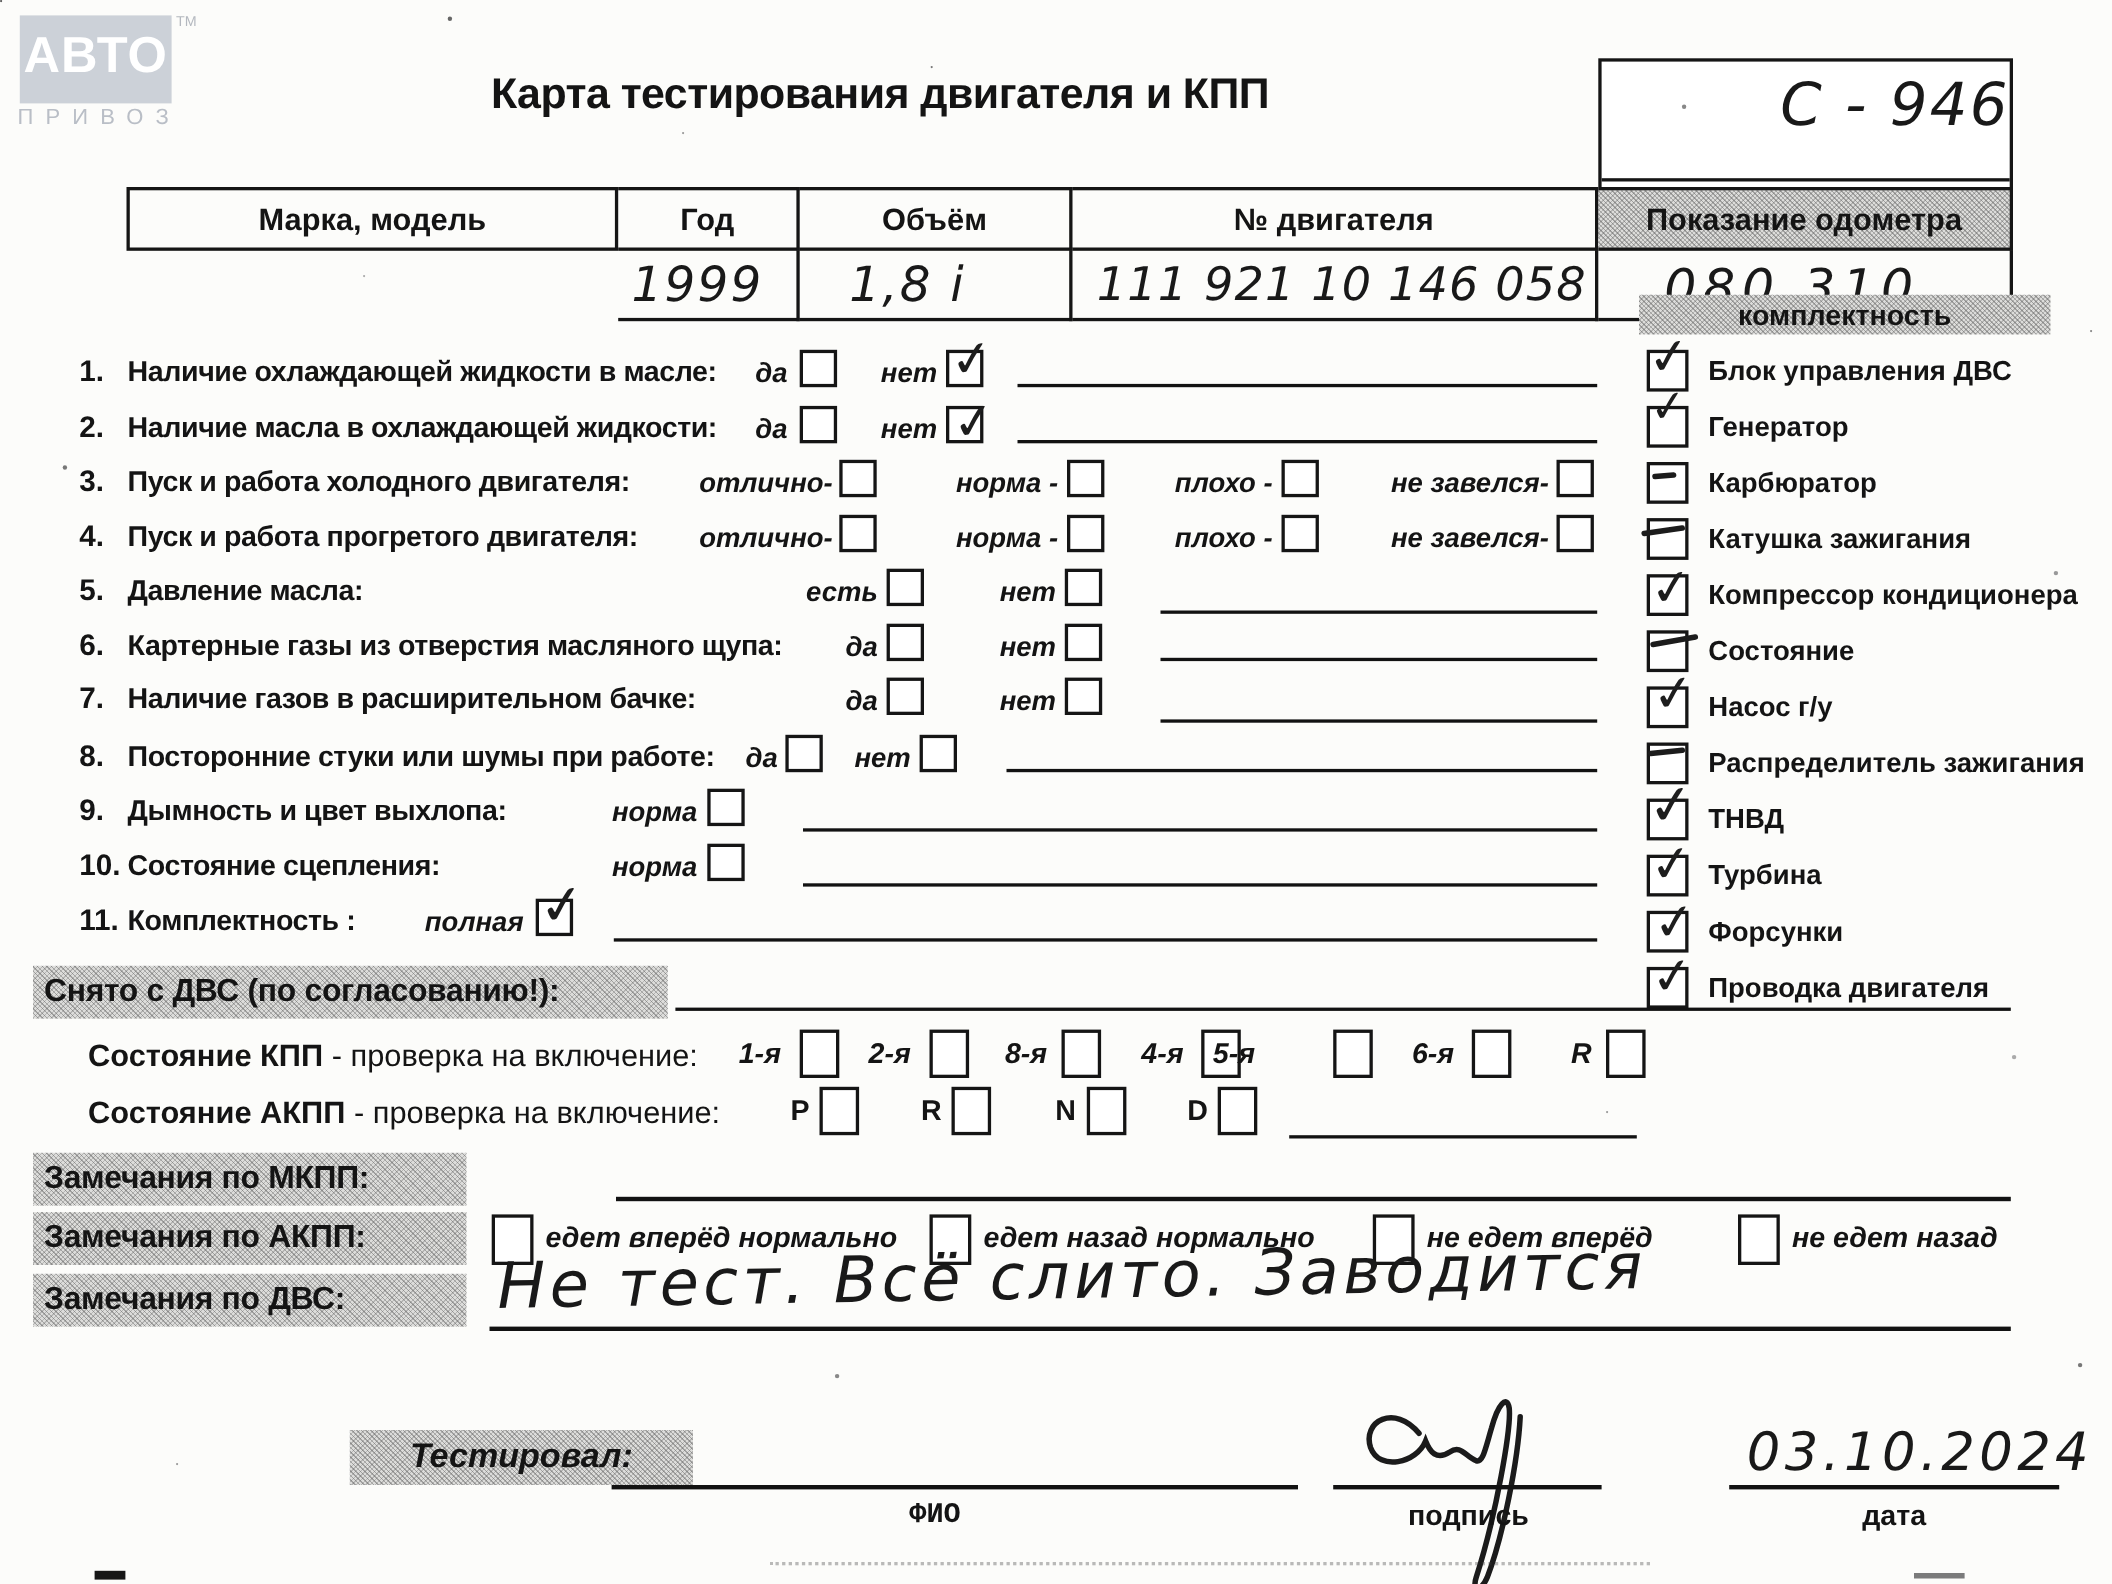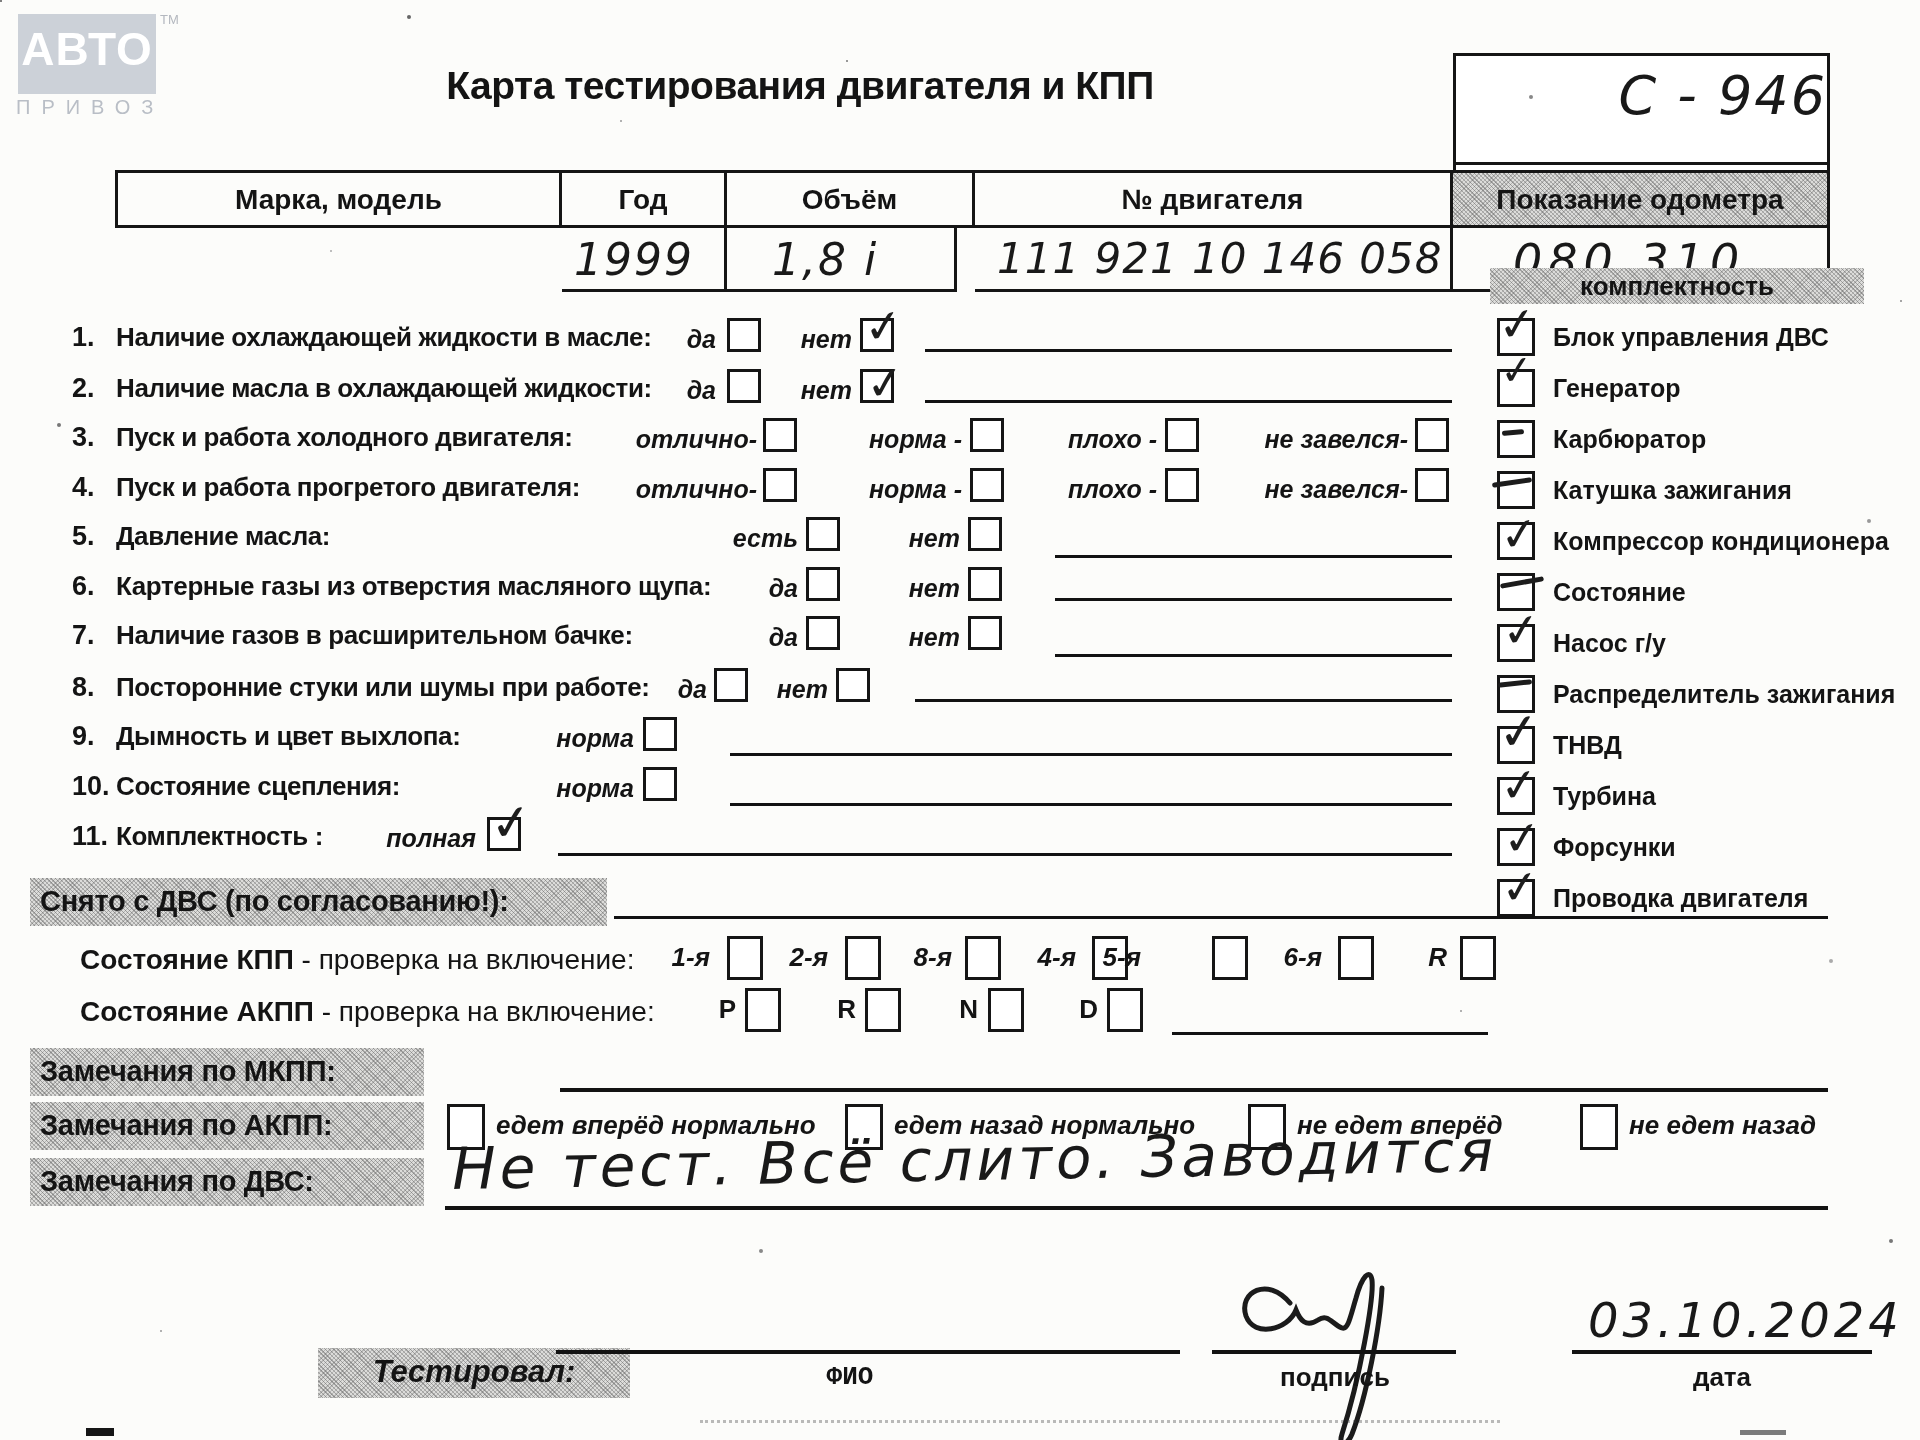--- a/index.html
+++ b/index.html
@@ -69,21 +69,21 @@
   <div class="abs" style="left:115px;top:170px;width:1715px;height:122px;">
     <div class="abs th" style="left:0;width:447px;border-left:3px solid #151515;">Марка, модель</div>
     <div class="abs th" style="left:447px;width:165px;">Год</div>
     <div class="abs th" style="left:612px;width:248px;">Объём</div>
     <div class="abs th" style="left:860px;width:478px;">№ двигателя</div>
     <div class="abs th stipple" style="left:1338px;width:377px;">Показание одометра</div>
 
     <div class="abs td" style="left:447px;width:165px;">
       <span class="abs hw" style="left:12px;top:6px;font-size:44px;">1999</span>
     </div>
-    <div class="abs td" style="left:612px;width:230px;padding-left:36px;">
+    <div class="abs td" style="left:612px;width:248px;padding-left:36px;">
       <span class="abs hw" style="left:45px;top:6px;font-size:44px;">1,8 i</span>
     </div>
     <div class="abs td" style="left:860px;width:478px;">
       <span class="abs hw" style="left:22px;top:6px;font-size:42px;letter-spacing:1px;">111 921 10 146 058</span>
     </div>
     <div class="abs td" style="left:1338px;width:377px;">
       <span class="abs hw" style="left:60px;top:6px;font-size:46px;letter-spacing:6px;">080 310</span>
     </div>
   </div>
 
@@ -324,21 +324,21 @@
     <span class="abs gbox" style="left:1248px;top:0;height:46px;width:38px"></span>
       <span class="abs aopt" style="left:1297px">не едет вперёд</span>
     <span class="abs gbox" style="left:1580px;top:0;height:46px;width:38px"></span>
       <span class="abs aopt" style="left:1629px">не едет назад</span>
   </div>
 
   <div class="abs stipple sect shead" style="left:30px;top:1158px;width:394px;height:48px;">Замечания по ДВС:</div>
   <div class="abs hw" style="left:452px;top:1126px;font-size:58px;letter-spacing:4px;transform:rotate(-1deg);">Не тест. Всё слито. Заводится</div>
   <div class="abs fline" style="left:445px;top:1206px;width:1383px;border-bottom-width:4px"></div>
 
-  <div class="abs stipple" style="left:318px;top:1348px;width:312px;height:50px;font-size:31px;font-weight:bold;font-style:italic;text-align:center;line-height:48px;">Тестировал:</div>
+  <div class="abs stipple" style="left:318px;top:1300px;width:312px;height:50px;font-size:31px;font-weight:bold;font-style:italic;text-align:center;line-height:48px;">Тестировал:</div>
   <div class="abs fline" style="left:556px;top:1350px;width:624px;border-bottom-width:4px"></div>
   <div class="abs sub" style="left:700px;top:1362px;width:300px;font-family:Liberation Mono, monospace;">ФИО</div>
 
   <svg class="abs" style="left:1230px;top:1258px;" width="230" height="200" viewBox="0 0 230 200">
     <path d="M60 45 C 38 18, 8 34, 16 58 C 24 80, 58 72, 66 52 C 70 62, 76 70, 88 62 C 98 55, 102 66, 112 70 C 118 72, 120 60, 126 40 C 132 18, 140 10, 142 22 C 144 40, 130 120, 112 176 C 108 188, 116 190, 122 176 C 136 140, 150 70, 152 30" fill="none" stroke="#1b1b1b" stroke-width="5" stroke-linecap="round"></path>
   </svg>
   <div class="abs fline" style="left:1212px;top:1350px;width:244px;border-bottom-width:4px"></div>
   <div class="abs sub" style="left:1215px;top:1362px;width:240px;">подпись</div>
 
   <div class="abs hw" style="left:1588px;top:1292px;font-size:48px;letter-spacing:4px;">03.10.2024</div>

